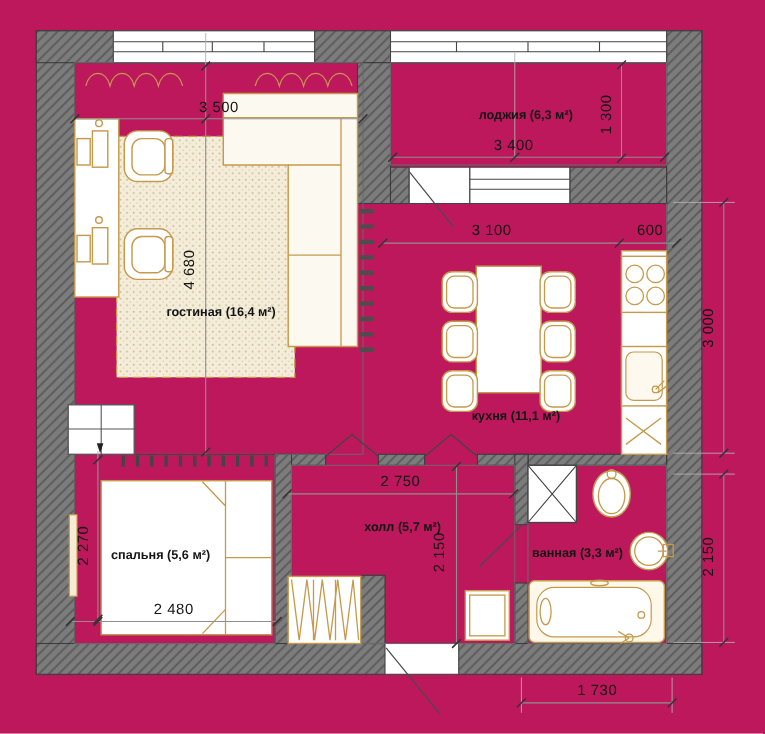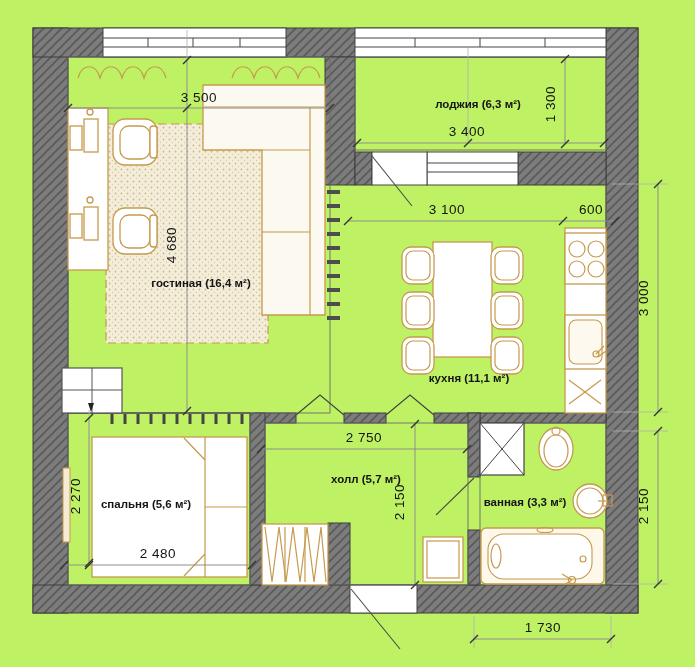--- a/index.html
+++ b/index.html
@@ -1,16 +1,16 @@
 <!DOCTYPE html>
 <html><head>
 <meta charset="utf-8">
 <style>
   html,body{margin:0;padding:0;background:#ffffff;}
-  .stage{position:relative;width:695px;height:667px;background:#bef264;overflow:hidden;
+  .stage{position:relative;width:695px;height:667px;background:#be185d;overflow:hidden;
          font-family:"Liberation Sans", sans-serif;}
   svg{position:absolute;left:0;top:0;}
   text{font-family:"Liberation Sans", sans-serif;fill:#141414;}
   .dim-text{font-size:13.5px;letter-spacing:.5px;}
   .room-label{font-size:11.5px;font-weight:bold;}
   .wall{fill:url(#hatch);stroke:#3c3c3c;stroke-width:1;}
   .roomline{fill:none;stroke:#6a6a6a;stroke-width:0.9;}
   .win{fill:#ffffff;stroke:#444;stroke-width:1;}
   .winline{stroke:#444;stroke-width:1;fill:none;}
   .furn{stroke:#c59a4d;stroke-width:1.3;fill:#ffffff;}

